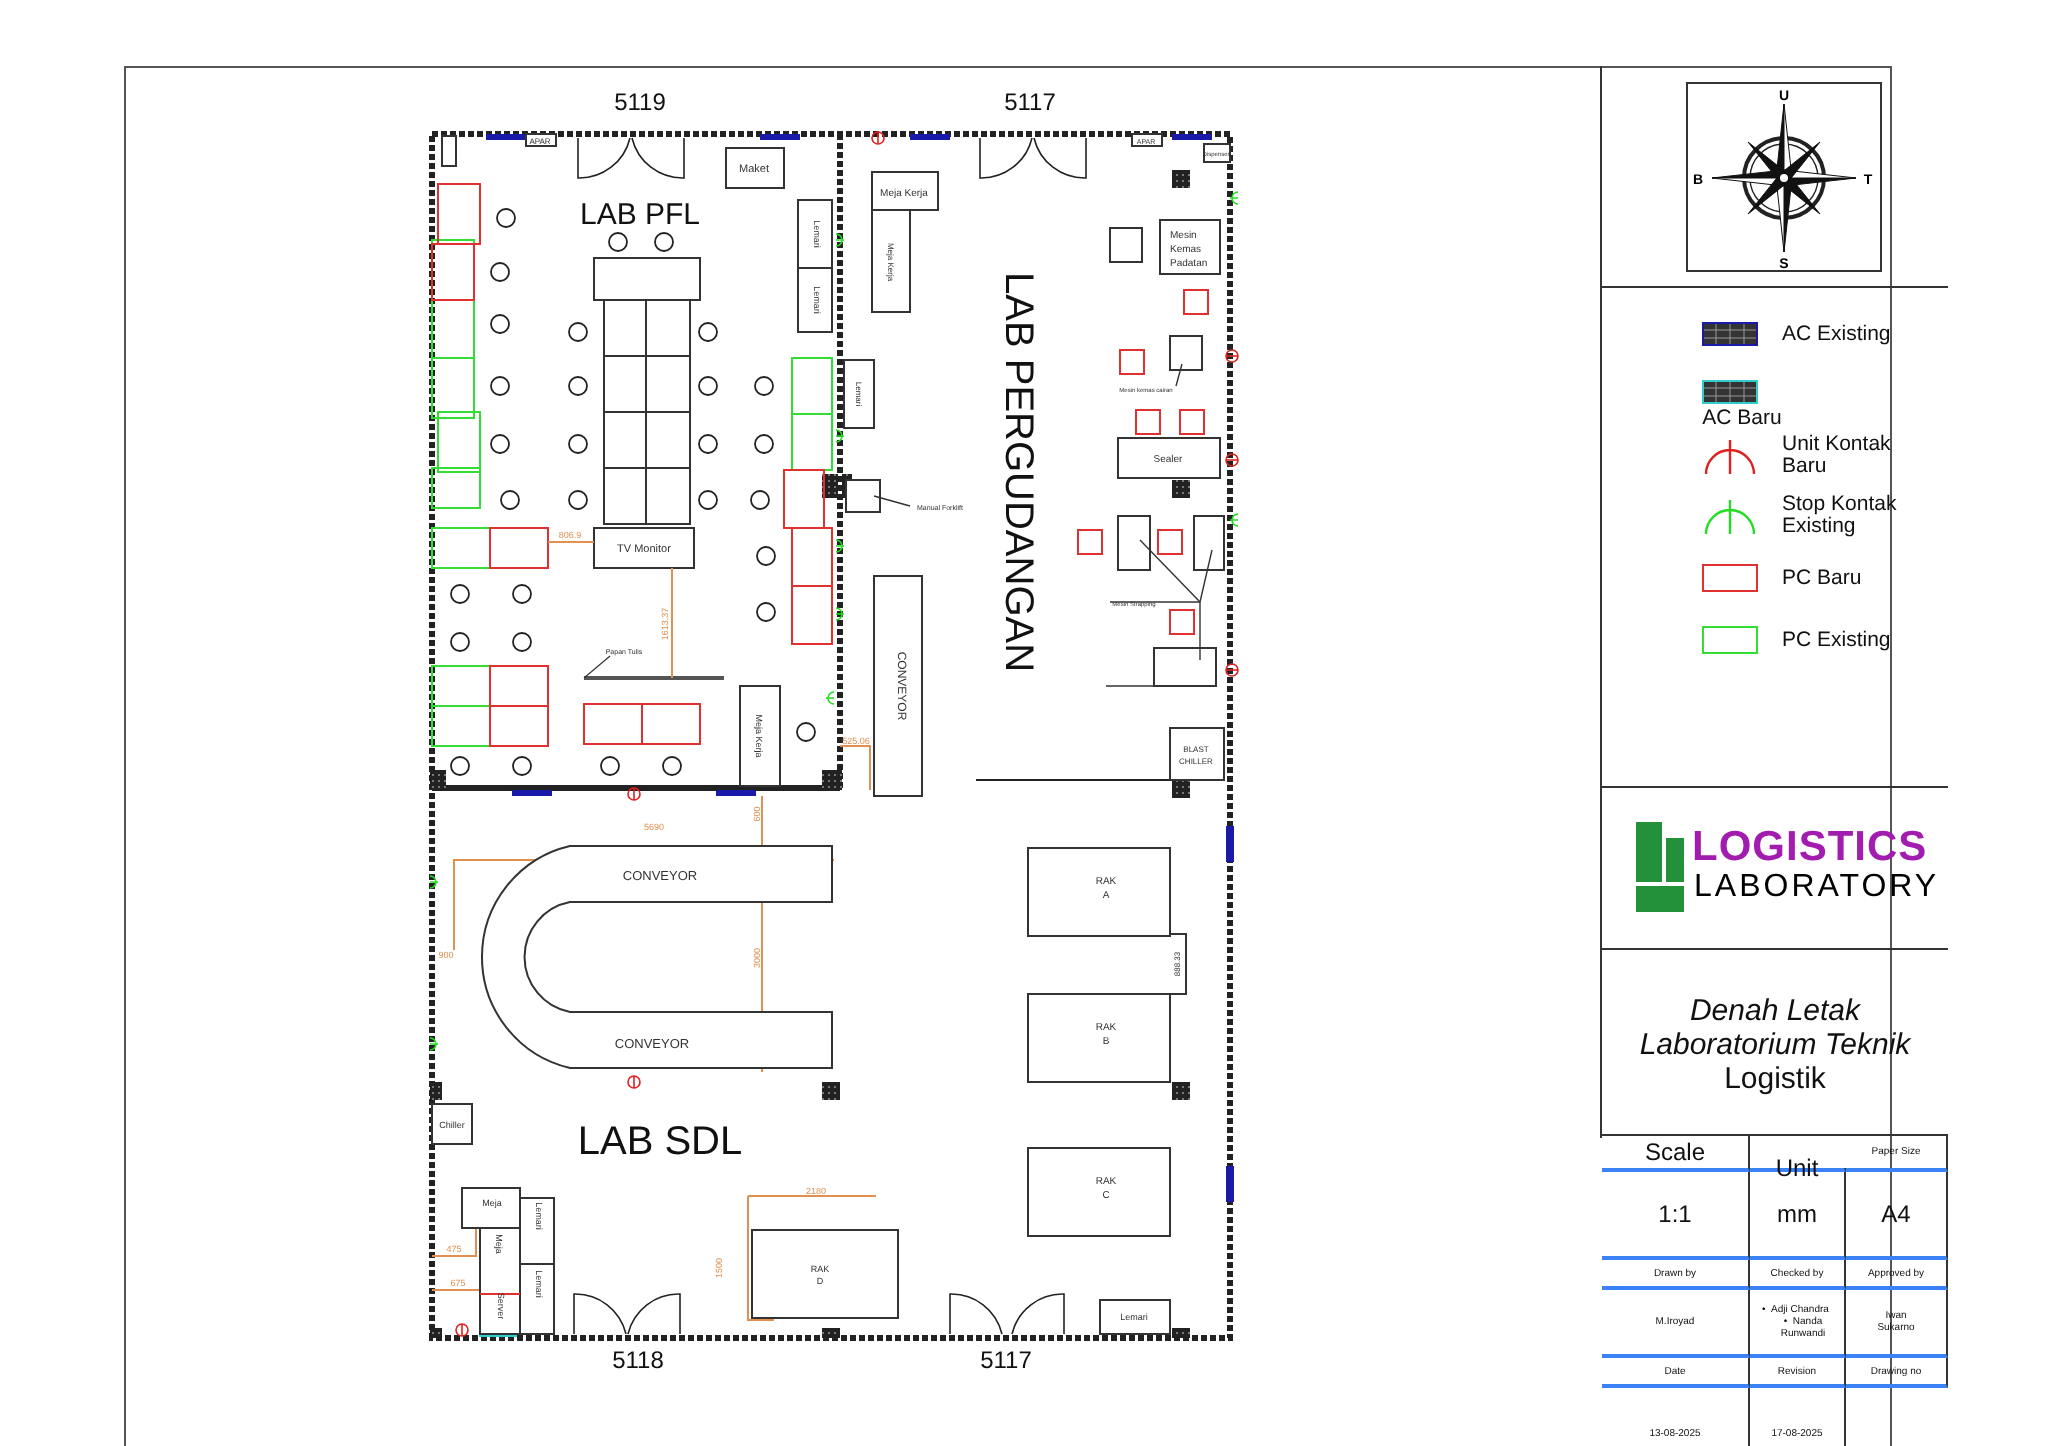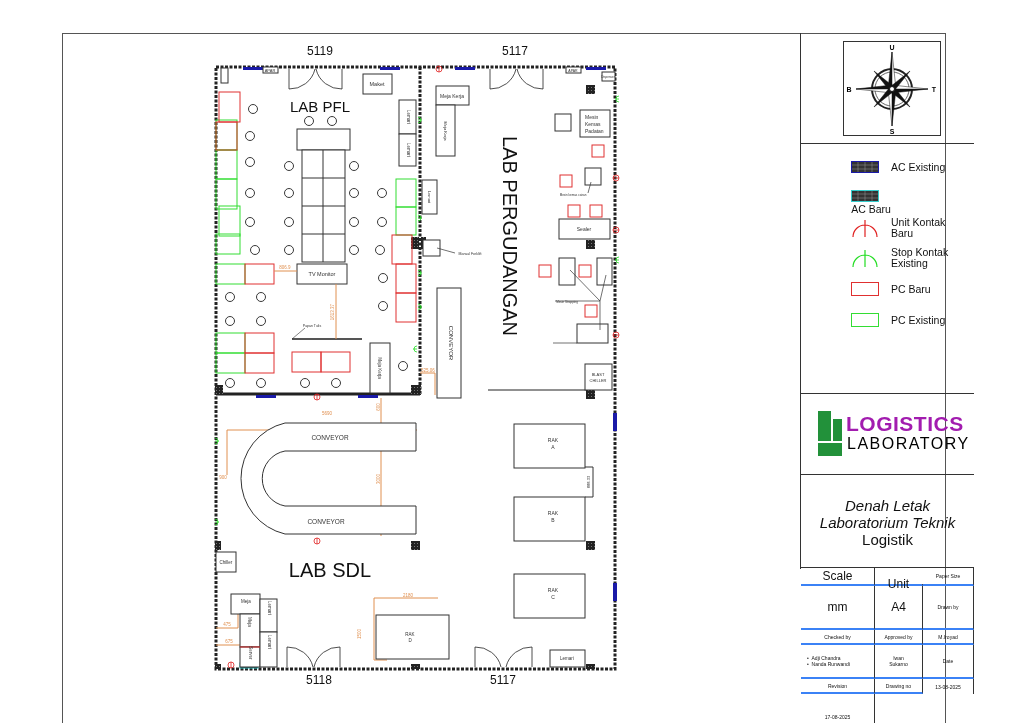--- a/index.html
+++ b/index.html
@@ -442,20 +442,21 @@
   <div class="tb-cell" style="left:0;top:442px;width:173px;height:93px;">
     <div class="title-text" style="top:22px;font-style:italic;">Denah Letak</div>
     <div class="title-text" style="top:39px;font-style:italic;">Laboratorium Teknik</div>
     <div class="title-text" style="top:56px;">Logistik</div>
   </div>
 
   <div class="grid3" style="top:535px;grid-template-rows:18px 44px 15px 34px 15px 45px;">
     <div class="g" style="font-size:12px;">Scale</div>
     <div class="g" style="font-size:12px;margin-top:16px;">Unit</div>
     <div class="g" style="font-size:5px;">Paper Size</div>
+    <div class="g" style="font-size:12px;">1:1</div>
     <div class="g" style="font-size:12px;">mm</div>
     <div class="g" style="font-size:12px;">A4</div>
     <div class="g" style="font-size:5px;">Drawn by</div>
     <div class="g" style="font-size:5px;">Checked by</div>
     <div class="g" style="font-size:5px;">Approved by</div>
     <div class="g" style="font-size:5px;">M.Iroyad</div>
     <div class="g" style="font-size:5px;flex-direction:column;align-items:flex-start;padding-left:6px;line-height:6px;">
       <span>• &nbsp;<span>Adji Chandra</span></span>
       <span>• &nbsp;<span>Nanda Runwandi</span></span>
     </div>

